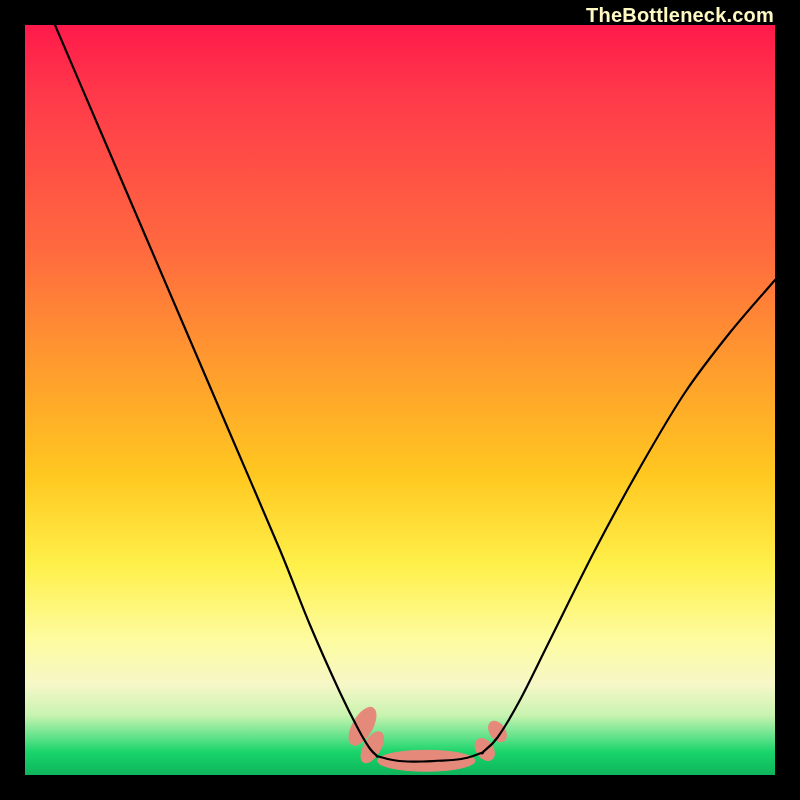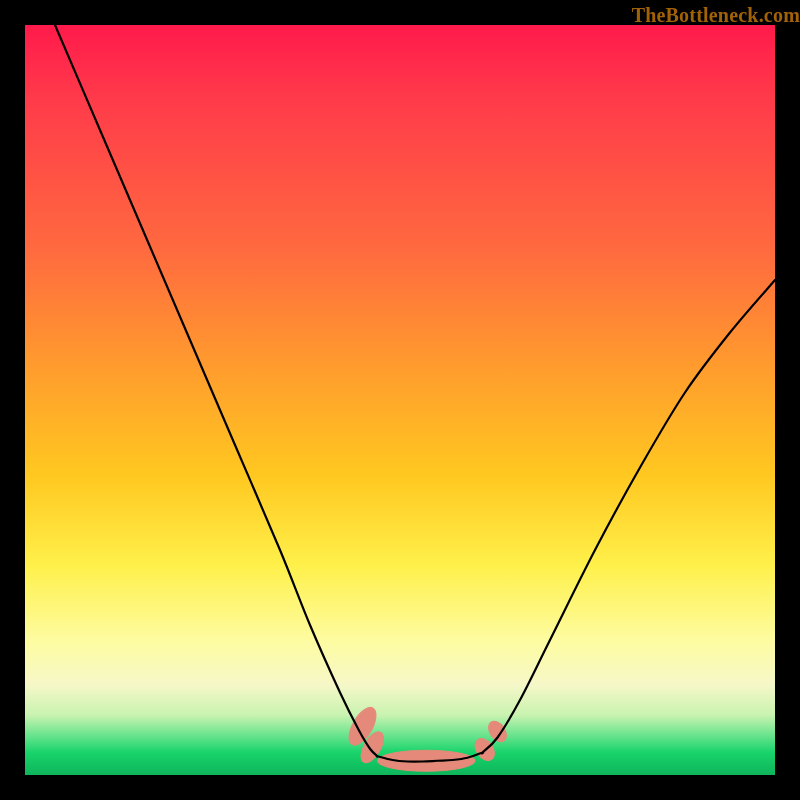--- a/index.html
+++ b/index.html
@@ -53,25 +53,25 @@
     stroke-width: 2.2;
     stroke-linecap: round;
   }
   .blob {
     fill: #e58a7a;
     stroke: #e58a7a;
   }
   .watermark {
     position: absolute;
     top: 4px;
-    right: 0;
-    font-family: Liberation Serif, serif;
+    right: 26px;
+    font-family: Liberation Sans, sans-serif;
     font-size: 20px;
     font-weight: 600;
-    color: #a16207;
+    color: #fef9c3;
     letter-spacing: 0.2px;
     user-select: none;
   }
 </style>
 </head>
 <body>
 
 <div class="stage">
   <div class="plot">
     <svg class="curves" viewBox="0 0 750 750">

